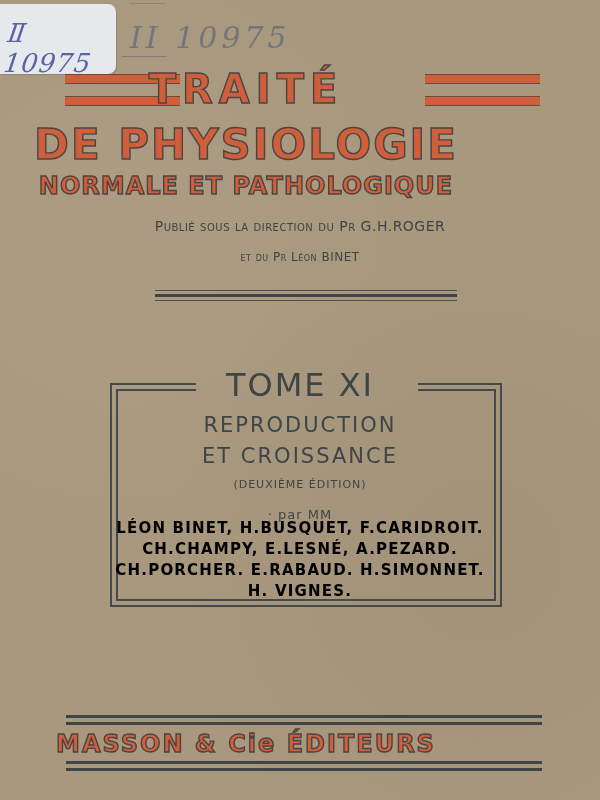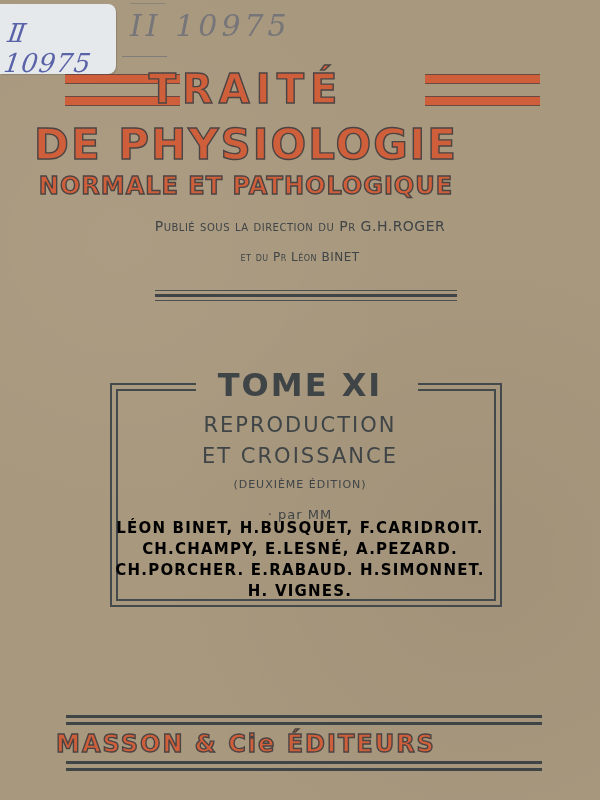--- a/index.html
+++ b/index.html
@@ -18,21 +18,21 @@
     background: #e6e9ec; border-radius: 0 8px 8px 0;
     box-shadow: 1px 1px 1px rgba(0,0,0,0.15);
   }
   .sticker-text {
     left: 6px; top: 18px; width: 105px;
     font-family: "DejaVu Serif", serif; font-style: italic;
     font-size: 26px; color: #5a63a8; letter-spacing: 1px;
     transform: skewX(-8deg);
   }
   .pencil-text {
-    left: 130px; top: 8px;
+    left: 130px; top: 20px;
     font-family: "DejaVu Serif", serif; font-style: italic;
     font-size: 30px; color: #6e6f78; letter-spacing: 4px; opacity: 0.85; text-align: center;
   }
   .pencil-line { left: 122px; top: 56px; width: 45px; height: 1px; background: #6e6f78; opacity: 0.7; }
   .pencil-line2 { left: 130px; top: 3px; width: 35px; height: 1px; background: #6e6f78; opacity: 0.5; }
 
   .orange-text {
     color: #cf5f3a;
     -webkit-text-stroke: 1.4px #4b4443;
     font-family: "DejaVu Sans", sans-serif; font-weight: bold;
@@ -55,21 +55,21 @@
   .box-outer {
     left: 110px; top: 383px; width: 388px; height: 222px;
     border: 2px solid #44494c; border-top: none;
   }
   .box-inner {
     left: 116px; top: 389px; width: 376px; height: 210px;
     border: 2px solid #44494c; border-top: none;
   }
   .top-rule { height: 2px; background: #44494c; }
 
-  .tome { top: 366px; font-size: 32px; font-weight: bold; letter-spacing: 2px; left: 0; width: 600px; }
+  .tome { top: 366px; font-size: 32px; font-weight: normal; letter-spacing: 2px; left: 0; width: 600px; }
   .sub1 { top: 413px; font-size: 21px; letter-spacing: 2px; }
   .sub2 { top: 444px; font-size: 21px; letter-spacing: 2px; }
   .edition { top: 478px; font-size: 11px; letter-spacing: 1px; }
   .par { top: 507px; font-size: 13px; letter-spacing: 1px; }
   .authors { top: 518px; font-size: 15px; letter-spacing: 1.2px; line-height: 21px; font-weight: bold; color: #000000; }
 
   .mrule { left: 66px; width: 476px; height: 3px; background: #3f4446; }
   .masson { top: 730px; font-size: 24px; letter-spacing: 2px; }
 </style>
 </head>

